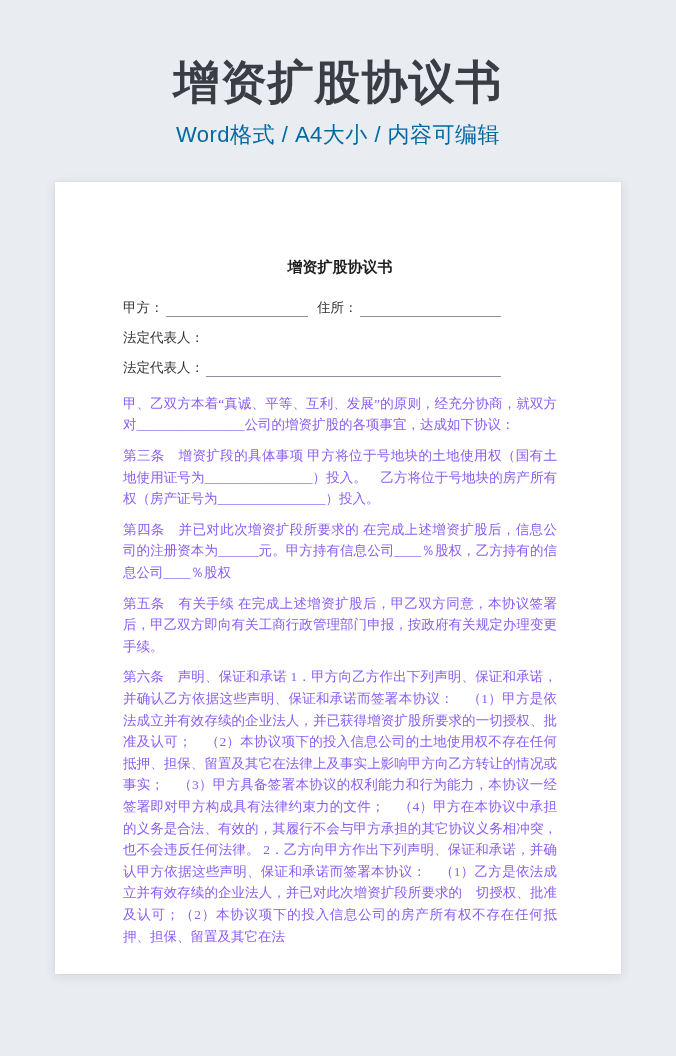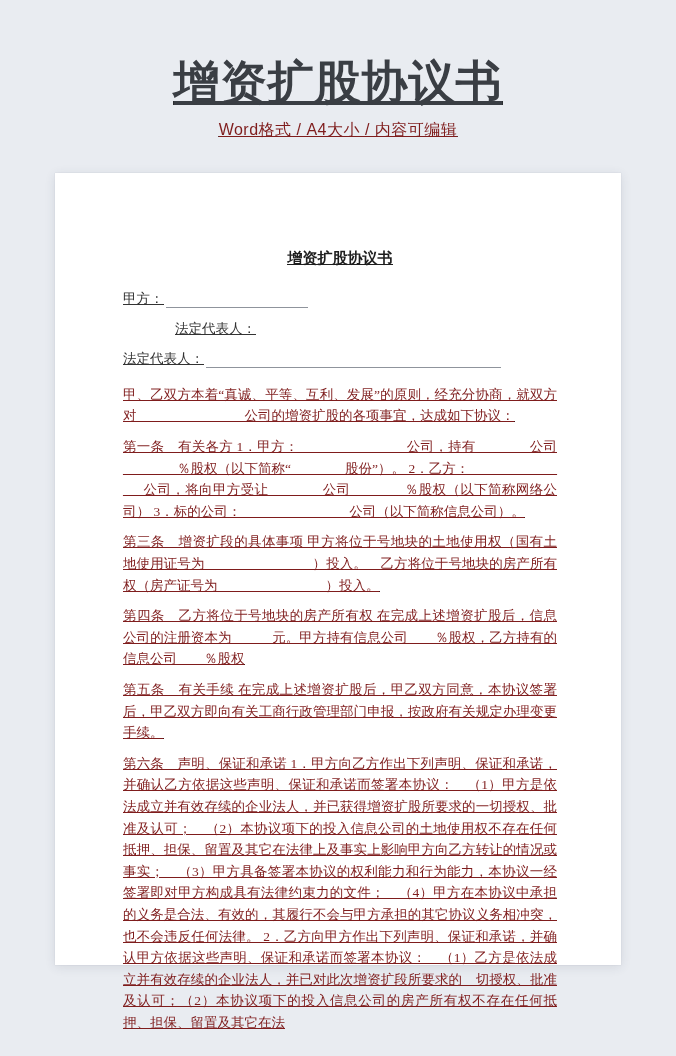--- a/index.html
+++ b/index.html
@@ -1,37 +1,37 @@
 <!DOCTYPE html>
 <html><head>
   <meta charset="utf-8">
   <style>
-    * { box-sizing: border-box; text-decoration: underline; }
+    * { box-sizing: border-box; }
     html, body { margin: 0; padding: 0; }
     body {
       width: 676px;
       height: 1056px;
       background: #e9ecf1;
       font-family: "Liberation Sans", sans-serif;
       overflow: hidden;
     }
     .header { text-align: center; padding-top: 56px; }
     .header-title {
       margin: 0;
       font-size: 46px;
       line-height: 1.15;
       font-weight: 700;
       color: #3a3e44;
       letter-spacing: 1px;
       font-family: "Liberation Sans", sans-serif;
     }
     .header-subtitle {
       margin: 11px 0 0;
-      font-size: 16px;
-      color: #7f1d1d;
+      font-size: 22px;
+      color: #0369a1;
       letter-spacing: 0.5px;
     }
     .doc-page {
       width: 566px;
       height: 792px;
       margin: 32px auto 0;
       background: #ffffff;
       box-shadow: 0 2px 10px rgba(50, 60, 80, 0.12), 0 0 1px rgba(50, 60, 80, 0.18);
       padding: 76px 64px 0 68px;
     }
@@ -46,35 +46,35 @@
     .fields { margin-bottom: 16px; }
     .field-row {
       display: flex;
       align-items: flex-end;
       margin-bottom: 12px;
       height: 18px;
       font-size: 13.5px;
       color: #333333;
       font-family: "Liberation Serif", "DejaVu Serif", serif;
     }
-    .fcell { display: flex; align-items: flex-end; justify-content: center; }
+    .fcell { display: flex; align-items: flex-end; }
     .fcell .flabel { white-space: nowrap; }
     .c1 { width: 194px; padding-right: 9px; }
     .c2 { flex: 1; padding-right: 56px; }
     .blank {
       flex: 1;
       height: 14px;
       margin-left: 2px;
       border-bottom: 1px solid #8f949c;
     }
     .doc-body p {
       margin: 0 0 9px;
       font-size: 13.5px;
       line-height: 21.6px;
-      color: #7f1d1d;
+      color: #8b5cf6;
       text-align: justify;
       font-family: "Liberation Serif", "DejaVu Serif", serif;
       word-break: break-all;
     }
   </style>
 </head>
 <body>
 
 <div class="header">
   <h1 class="header-title">增资扩股协议书</h1>
@@ -83,35 +83,38 @@
 
 <div class="doc-page">
   <h2 class="doc-title">增资扩股协议书</h2>
 
   <div class="fields">
     <div class="field-row">
       <div class="fcell c1">
         <span class="flabel">甲方：</span>
         <span class="blank"></span>
       </div>
+      <div class="fcell c2">
+        <span class="flabel">住所：</span>
+        <span class="blank"></span>
+      </div>
     </div>
     <div class="field-row">
       <div class="fcell c1">
         <span class="flabel">法定代表人：</span>
       </div>
     </div>
     <div class="field-row">
       <div class="fcell c2">
         <span class="flabel">法定代表人：</span>
         <span class="blank"></span>
       </div>
     </div>
   </div>
 
   <div class="doc-body">
     <p>甲、乙双方本着“真诚、平等、互利、发展”的原则，经充分协商，就双方对________________公司的增资扩股的各项事宜，达成如下协议：</p>
-    <p>第一条　有关各方 1．甲方：________________公司，持有________公司________％股权（以下简称“________股份”）。 2．乙方：________________公司，将向甲方受让________公司________％股权（以下简称网络公司） 3．标的公司：________________公司（以下简称信息公司）。</p>
     <p>第三条　增资扩段的具体事项 甲方将位于号地块的土地使用权（国有土地使用证号为________________）投入。　乙方将位于号地块的房产所有权（房产证号为________________）投入。</p>
-    <p>第四条　乙方将位于号地块的房产所有权 在完成上述增资扩股后，信息公司的注册资本为______元。甲方持有信息公司____％股权，乙方持有的信息公司____％股权</p>
+    <p>第四条　并已对此次增资扩段所要求的 在完成上述增资扩股后，信息公司的注册资本为______元。甲方持有信息公司____％股权，乙方持有的信息公司____％股权</p>
     <p>第五条　有关手续 在完成上述增资扩股后，甲乙双方同意，本协议签署后，甲乙双方即向有关工商行政管理部门申报，按政府有关规定办理变更手续。</p>
     <p>第六条　声明、保证和承诺 1．甲方向乙方作出下列声明、保证和承诺，并确认乙方依据这些声明、保证和承诺而签署本协议：　（1）甲方是依法成立并有效存续的企业法人，并已获得增资扩股所要求的一切授权、批准及认可；　（2）本协议项下的投入信息公司的土地使用权不存在任何抵押、担保、留置及其它在法律上及事实上影响甲方向乙方转让的情况或事实；　（3）甲方具备签署本协议的权利能力和行为能力，本协议一经签署即对甲方构成具有法律约束力的文件；　（4）甲方在本协议中承担的义务是合法、有效的，其履行不会与甲方承担的其它协议义务相冲突，也不会违反任何法律。 2．乙方向甲方作出下列声明、保证和承诺，并确认甲方依据这些声明、保证和承诺而签署本协议：　（1）乙方是依法成立并有效存续的企业法人，并已对此次增资扩段所要求的　切授权、批准及认可；（2）本协议项下的投入信息公司的房产所有权不存在任何抵押、担保、留置及其它在法</p>
   </div>
 </div>
 
 </body></html>

